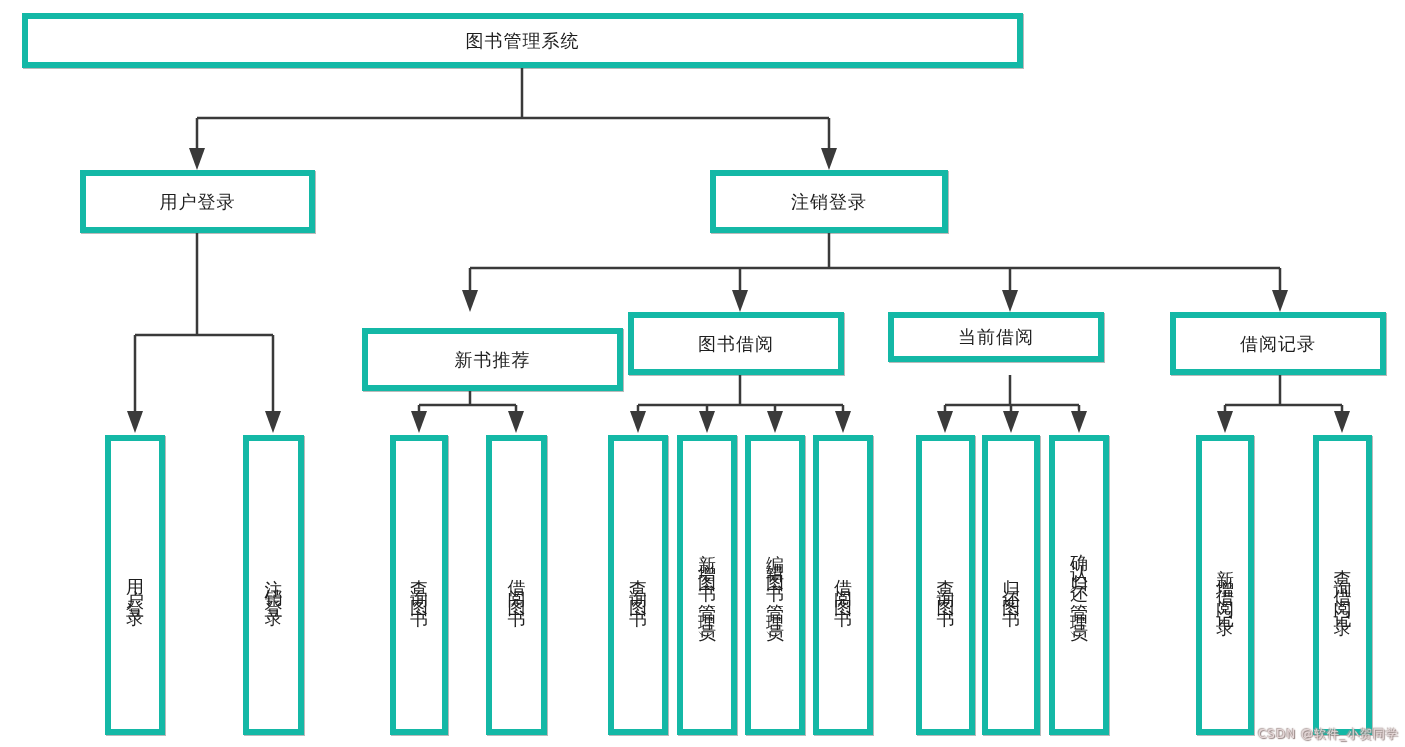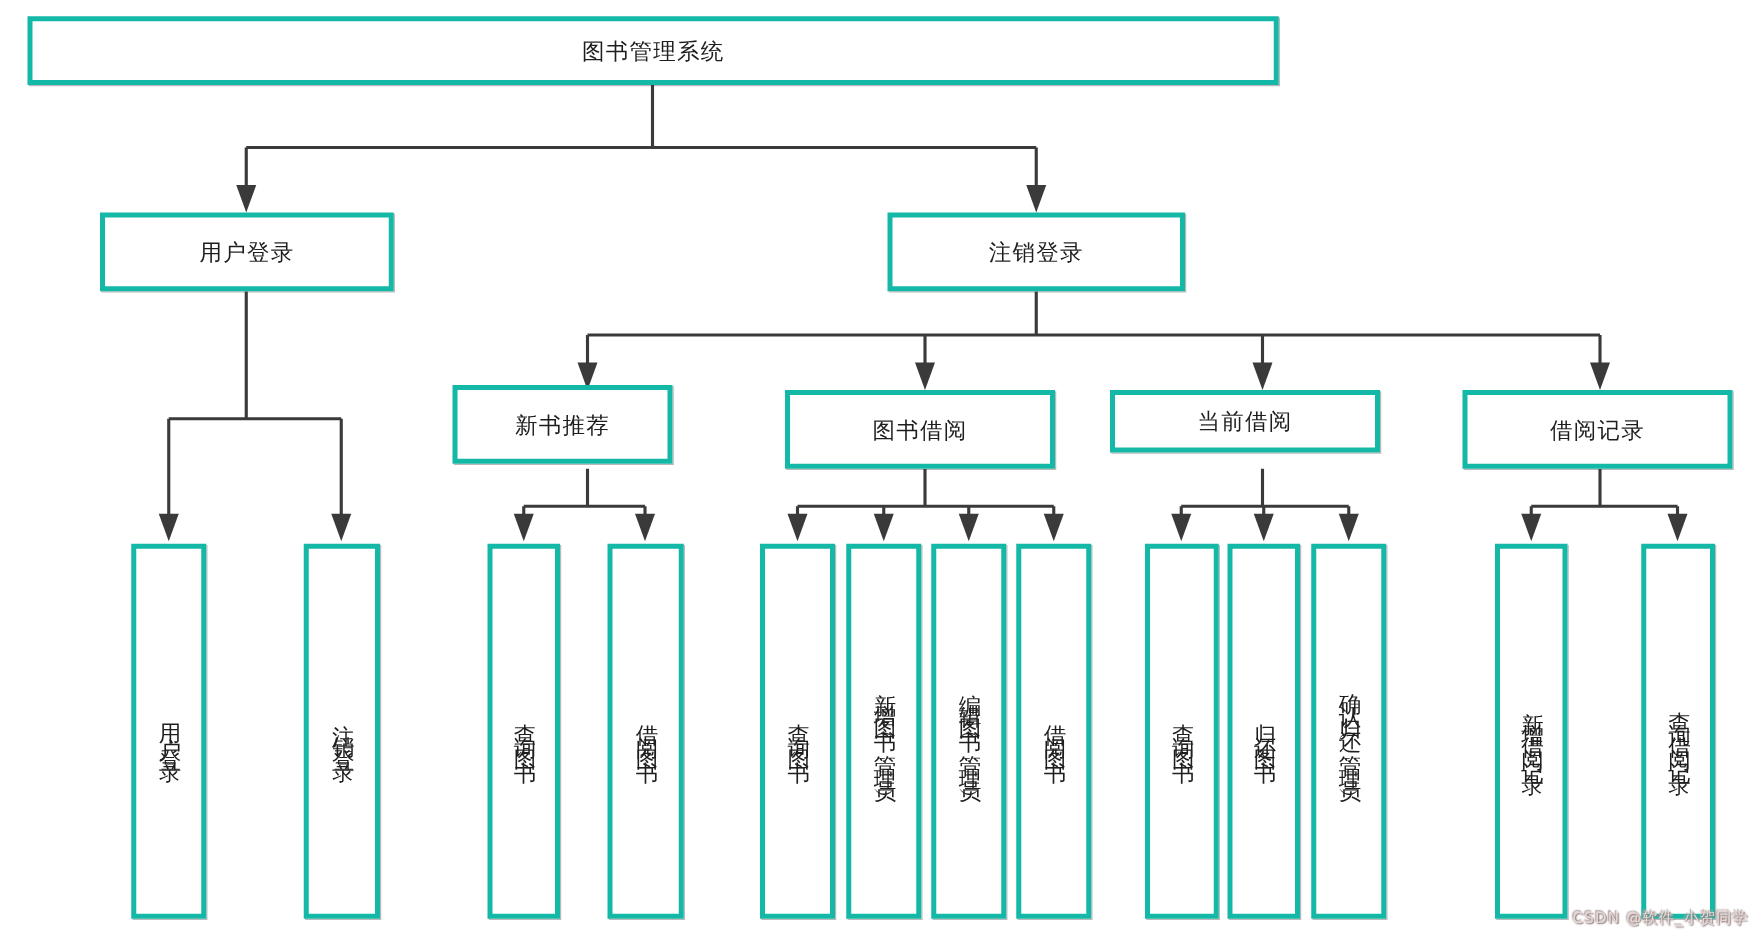--- a/index.html
+++ b/index.html
@@ -5,21 +5,21 @@
   html,body{margin:0;padding:0;}
   body{
     width:1405px;height:747px;position:relative;background:#ffffff;
     font-family:"DejaVu Sans","Liberation Sans",sans-serif;
     color:#222;overflow:hidden;
   }
   #stage{position:absolute;left:0;top:0;width:1405px;height:747px;}
   svg.connectors{position:absolute;left:0;top:0;z-index:1;}
   .box{
     position:absolute;box-sizing:border-box;background:#ffffff;
-    border:4px solid #14b8a6;display:flex;align-items:center;justify-content:center;
+    border:6px solid #14b8a6;display:flex;align-items:center;justify-content:center;
     z-index:2;box-shadow:1px 1px 0 rgba(58,58,58,0.35);
   }
   .hlabel{
     font-size:18px;letter-spacing:1px;color:#1e1e1e;white-space:nowrap;
   }
   .vlabel{
     writing-mode:vertical-rl;text-orientation:mixed;
     font-size:18px;letter-spacing:10px;color:#1e1e1e;
     display:flex;align-items:center;justify-content:center;
   }
@@ -73,21 +73,21 @@
       <polygon points="1217,411 1233,411 1225,433"></polygon>
       <polygon points="1334,411 1350,411 1342,433"></polygon>
     </g>
   </svg>
 
   <div class="box hlabel" style="left:22px;top:13px;width:1001px;height:55px">图书管理系统</div>
 
   <div class="box hlabel" style="left:80px;top:170px;width:235px;height:63px">用户登录</div>
   <div class="box hlabel" style="left:710px;top:170px;width:238px;height:63px">注销登录</div>
 
-  <div class="box hlabel" style="left:362px;top:308px;width:176px;height:63px">新书推荐</div>
+  <div class="box hlabel" style="left:362px;top:328px;width:261px;height:63px">新书推荐</div>
   <div class="box hlabel" style="left:628px;top:312px;width:216px;height:63px">图书借阅</div>
   <div class="box hlabel" style="left:888px;top:312px;width:216px;height:50px">当前借阅</div>
   <div class="box hlabel" style="left:1170px;top:312px;width:216px;height:63px">借阅记录</div>
 
   <div class="box vlabel" style="left:105px;top:435px;width:60px;height:300px">用户登录</div>
   <div class="box vlabel" style="left:243px;top:435px;width:61px;height:300px">注销登录</div>
 
   <div class="box vlabel" style="left:390px;top:435px;width:58px;height:300px">查询图书</div>
   <div class="box vlabel" style="left:486px;top:435px;width:61px;height:300px">借阅图书</div>
 

